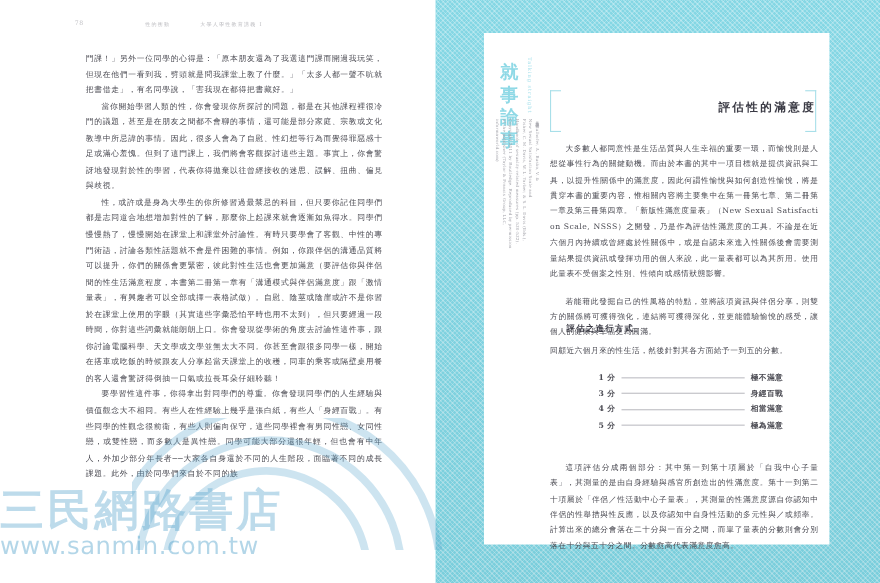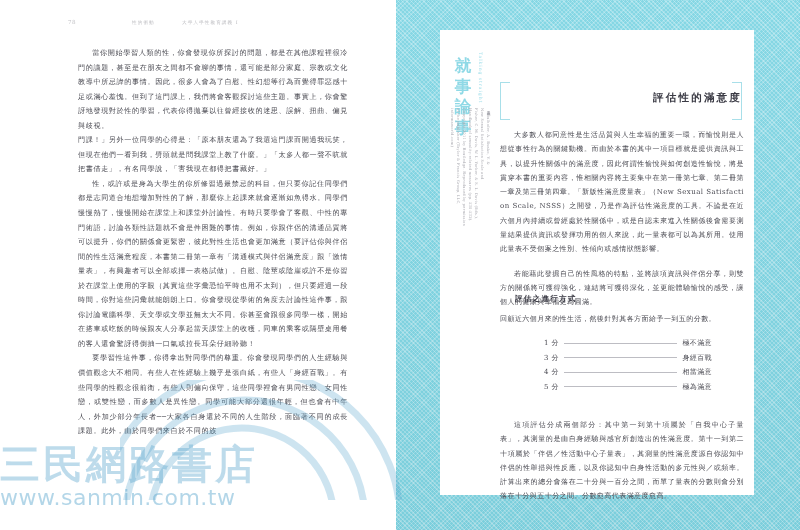--- a/index.html
+++ b/index.html
@@ -227,20 +227,21 @@
   .scale {
     position: absolute;
     left: 104px;
     top: 306px;
     width: 168px;
   }
   .scale-row {
     display: flex;
     align-items: center;
     height: 14.5px;
+    font-weight: bold;
   }
   .scale-score {
     color: #4a4a52;
     font-size: 7.0px;
     letter-spacing: .4px;
     flex: 0 0 auto;
     white-space: nowrap;
   }
   .scale-rule {
     flex: 1 1 auto;
@@ -335,22 +336,22 @@
 <div id="spread">
 
   <div class="page-left">
 
     <div class="running-head"></div>
     <div class="folio">78</div>
     <div class="rh-chapter">性的衝動</div>
     <div class="rh-title">大學人學性教育講義 I</div>
 
     <div class="body-left">
+      <p class="para">門課！」另外一位同學的心得是：「原本朋友還為了我選這門課而開過我玩笑，但現在他們一看到我，劈頭就是問我課堂上教了什麼。」「太多人都一聲不吭就把書借走」，有名同學說，「害我現在都得把書藏好。」</p>
       <p class="para indent">當你開始學習人類的性，你會發現你所探討的問題，都是在其他課程裡很冷門的議題，甚至是在朋友之間都不會聊的事情，還可能是部分家庭、宗教或文化教導中所忌諱的事情。因此，很多人會為了自慰、性幻想等行為而覺得罪惡感十足或滿心羞愧。但到了這門課上，我們將會客觀探討這些主題。事實上，你會驚訝地發現對於性的學習，代表你得拋棄以往曾經接收的迷思、誤解、扭曲、偏見與歧視。</p>
-      <p class="para">門課！」另外一位同學的心得是：「原本朋友還為了我選這門課而開過我玩笑，但現在他們一看到我，劈頭就是問我課堂上教了什麼。」「太多人都一聲不吭就把書借走」，有名同學說，「害我現在都得把書藏好。」</p>
       <p class="para indent">性，或許或是身為大學生的你所修習過最禁忌的科目，但只要你記住同學們都是志同道合地想增加對性的了解，那麼你上起課來就會逐漸如魚得水。同學們慢慢熱了，慢慢開始在課堂上和課堂外討論性。有時只要學會了客觀、中性的專門術語，討論各類性話題就不會是件困難的事情。例如，你跟伴侶的溝通品質將可以提升，你們的關係會更緊密，彼此對性生活也會更加滿意（要評估你與伴侶間的性生活滿意程度，本書第二冊第一章有「溝通模式與伴侶滿意度」跟「激情量表」，有興趣者可以全部或擇一表格試做）。自慰、陰莖或陰崖或許不是你習於在課堂上使用的字眼（其實這些字彙恐怕平時也用不太到），但只要經過一段時間，你對這些詞彙就能朗朗上口。你會發現從學術的角度去討論性這件事，跟你討論電腦科學、天文學或文學並無太大不同。你甚至會跟很多同學一樣，開始在搭車或吃飯的時候跟友人分享起當天課堂上的收穫，同車的乘客或隔壁桌用餐的客人還會驚訝得倒抽一口氣或拉長耳朵仔細聆聽！</p>
       <p class="para indent">要學習性這件事，你得拿出對同學們的尊重。你會發現同學們的人生經驗與價值觀念大不相同。有些人在性經驗上幾乎是張白紙，有些人「身經百戰」。有些同學的性觀念很前衛，有些人則偏向保守，這些同學裡會有男同性戀、女同性戀，或雙性戀，而多數人是異性戀。同學可能大部分還很年輕，但也會有中年人，外加少部分年長者──大家各自身還於不同的人生階段，面臨著不同的成長課題。此外，由於同學們來自於不同的族</p>
     </div>
 
   </div>
 
   <div class="page-right">
     <div class="tealtexture"></div>
     <div class="teal-vshade"></div>
 

